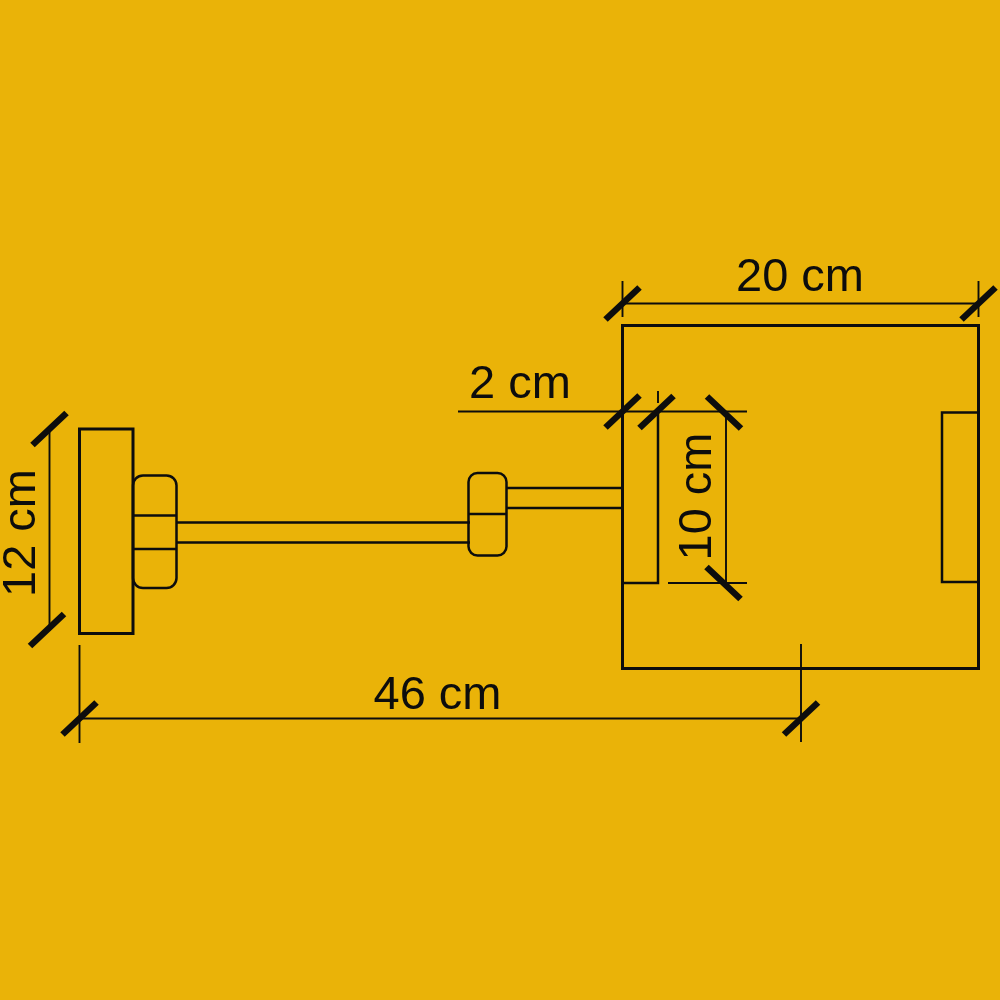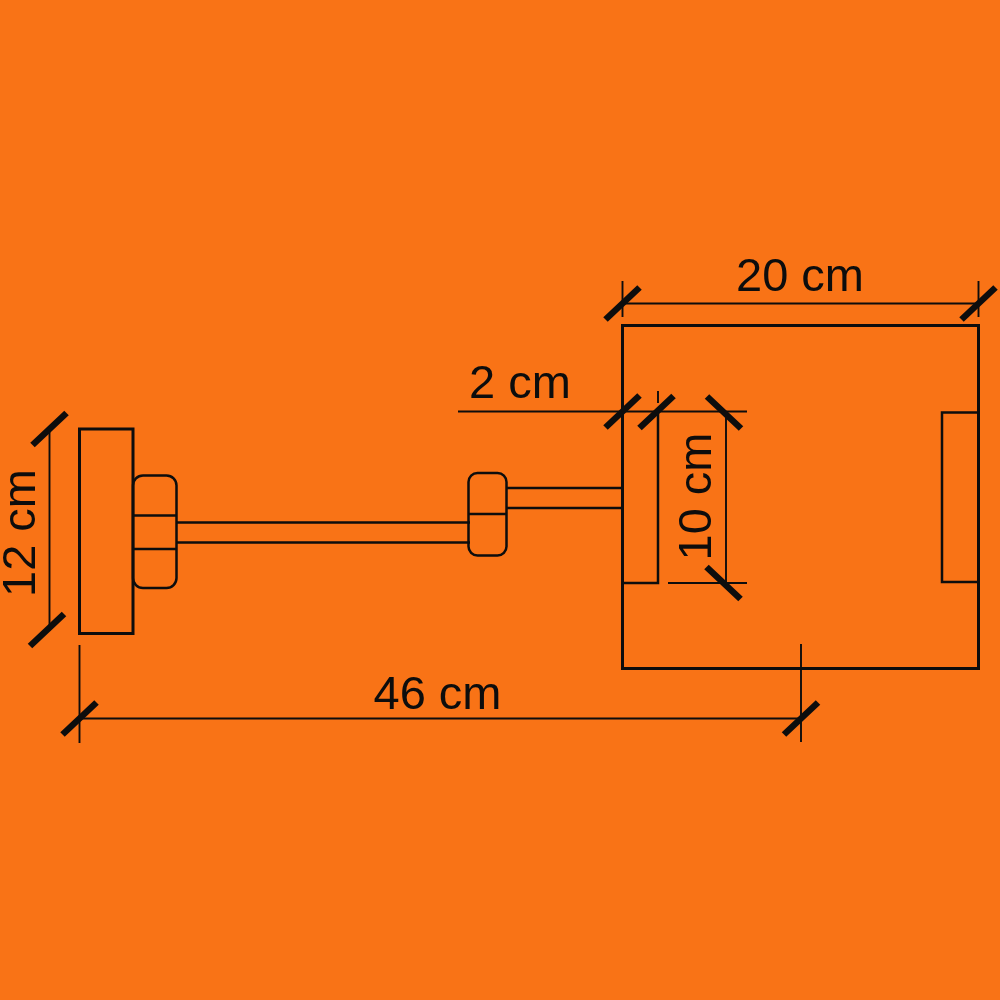--- a/index.html
+++ b/index.html
@@ -4,21 +4,21 @@
 <style>
   html, body {
     margin: 0;
     padding: 0;
     background: #ffffff;
   }
   .stage {
     position: relative;
     width: 1000px;
     height: 1000px;
-    background: #f97316;
+    background: #eab308;
     overflow: hidden;
   }
   svg {
     display: block;
   }
   .outline {
     fill: none;
     stroke: #0d0d0d;
     stroke-width: 3;
     stroke-linejoin: miter;

